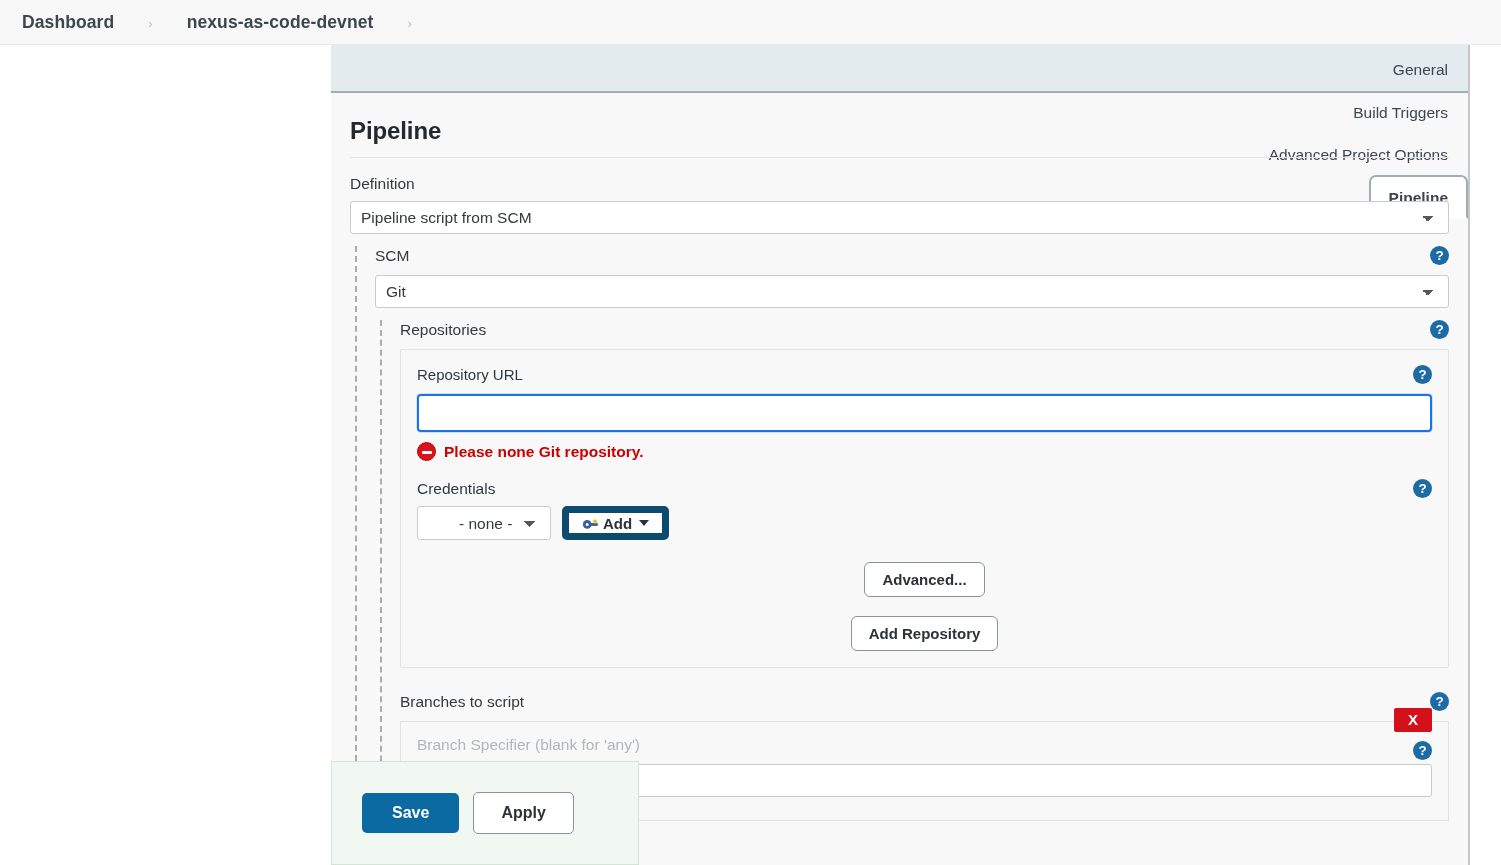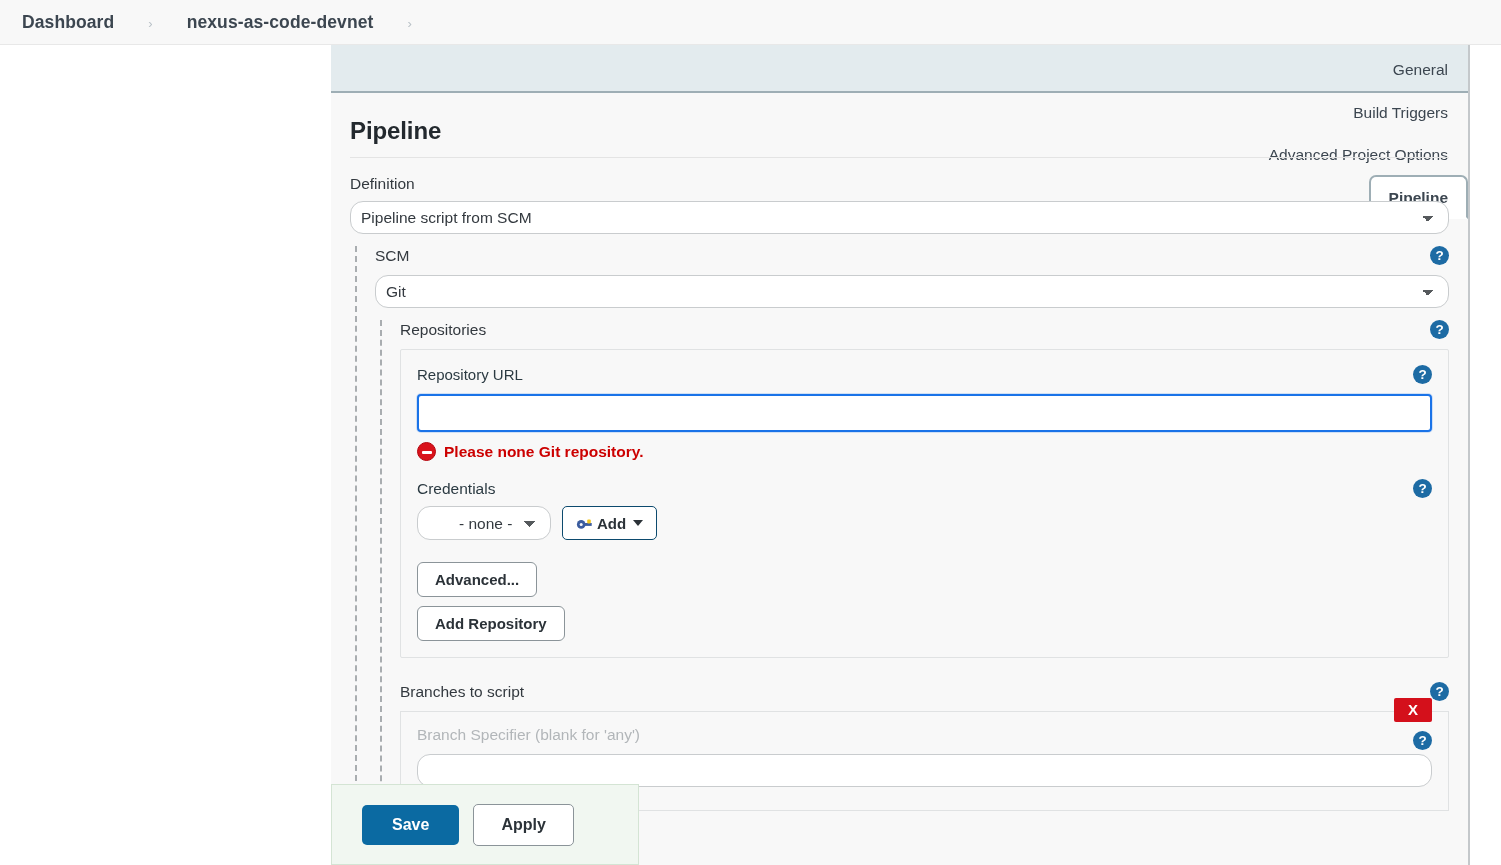--- a/index.html
+++ b/index.html
@@ -109,21 +109,21 @@
   }
 
   select.jk-select, input.jk-input {
     width: 100%;
     height: 33px;
     font-size: 15.5px;
     font-family: "Liberation Sans", sans-serif;
     color: #33393f;
     background: #ffffff;
     border: 1px solid #c9ccce;
-    border-radius: 13px;
+    border-radius: 3px;
     padding: 0 10px;
     outline: none;
     -webkit-appearance: none;
     appearance: none;
   }
   select.jk-select {
     background-image:
       linear-gradient(45deg, transparent 50%, #55595c 50%),
       linear-gradient(135deg, #55595c 50%, transparent 50%);
     background-position:
@@ -231,42 +231,42 @@
     height: 34px;
     padding-left: 41px;
   }
   .add-btn {
     display: flex;
     align-items: center;
     gap: 4px;
     height: 34px;
     padding: 0 13px;
     background: #ffffff;
-    border: 1px solid #0c4a6e;
+    border: 7px solid #0c4a6e;
     border-radius: 5px;
     font-size: 15px;
     font-weight: bold;
     color: #2b3238;
     cursor: pointer;
   }
   .key-icon { flex: none; }
   .caret-down {
     width: 0; height: 0;
     border-left: 5px solid transparent;
     border-right: 5px solid transparent;
     border-top: 6px solid #2b3238;
     margin-left: 3px;
   }
 
   
   .btn-stack {
     display: flex;
     flex-direction: column;
-    align-items: flex-start;
-    gap: 9px;
+    align-items: center;
+    gap: 19px;
     margin-top: 22px;
   }
   .jk-btn {
     background: #ffffff;
     border: 1px solid #8b9499;
     border-radius: 6px;
     font-size: 15px;
     font-weight: bold;
     color: #2b3238;
     padding: 8px 17px;
@@ -300,21 +300,21 @@
     color: #b2b6b9;
     margin-bottom: 10px;
   }
 
   
   #save-bar {
     position: absolute;
     left: 0px;
     bottom: 0px;
     width: 308px;
-    height: 81px;
+    height: 104px;
     background: #f1f7f1;
     border: 1px solid #d4e4d4;
     display: flex;
     align-items: center;
     gap: 14px;
     padding: 4px 30px;
     z-index: 40;
   }
   .save-btn {
     background: #0b6aa2;

